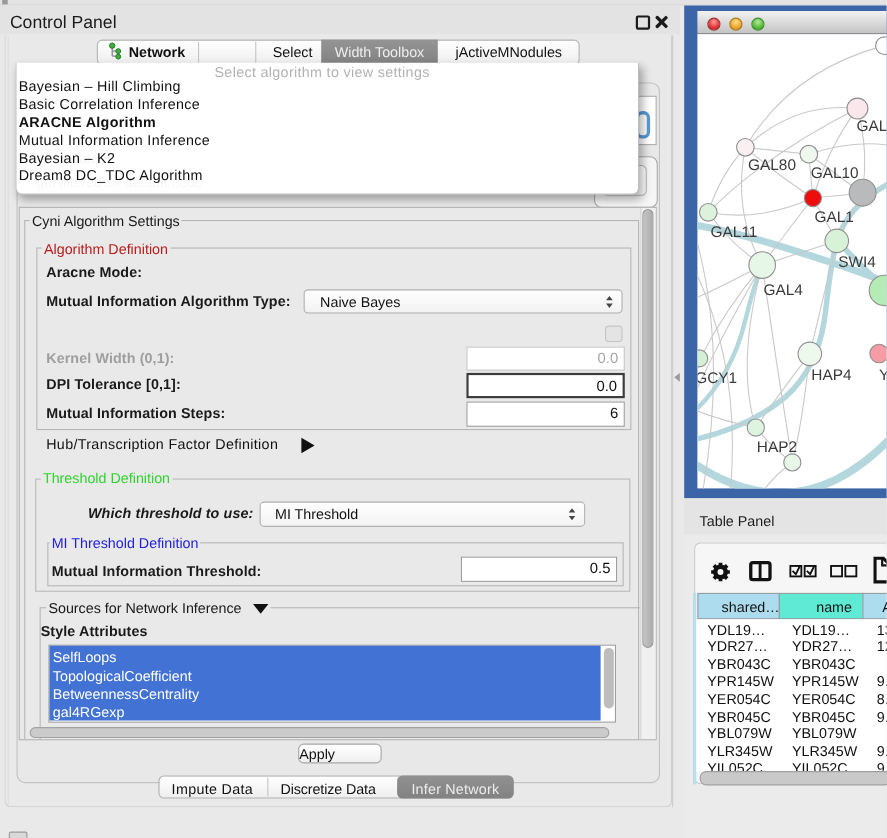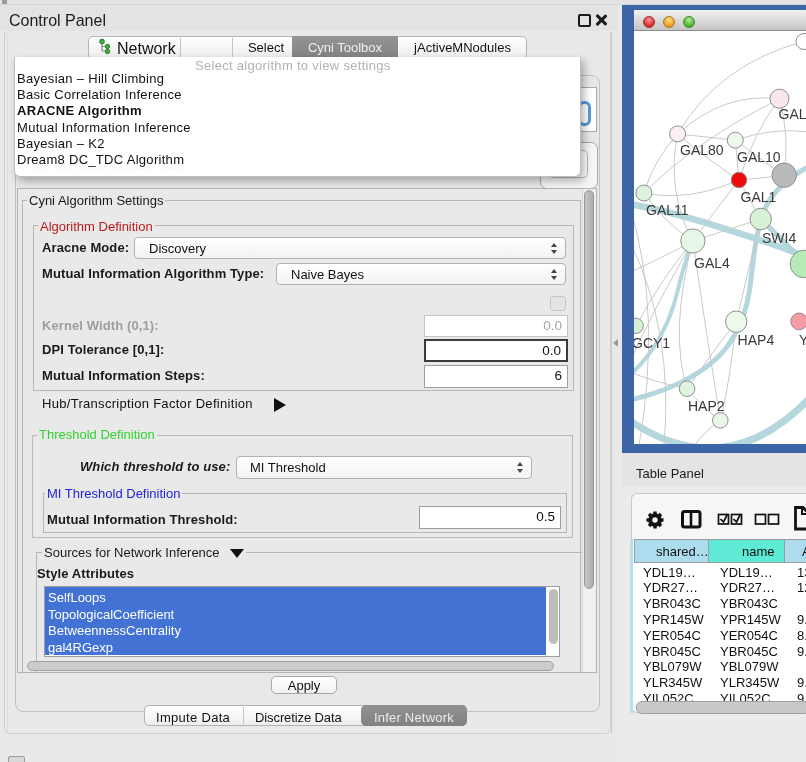--- a/index.html
+++ b/index.html
@@ -31,47 +31,43 @@
 
 <div class="abs" style="left:4px;top:32px;width:607px;height:702px;background:#e9e9e9;border:1px solid #cfcfcf;border-top:none;border-radius:0 0 6px 6px;box-sizing:border-box;"></div>
 <div class="abs" style="left:7px;top:34px;width:1px;height:698px;background:#dcdcdc;"></div>
 
 <div class="abs" style="left:15px;top:75px;width:585px;height:637px;background:#e8e8e8;border:1px solid #c2c2c2;border-radius:8px;box-sizing:border-box;"></div>
 
 <div class="abs" style="left:88px;top:36px;width:439px;height:23px;background:linear-gradient(#ffffff,#eeeeee);border:1px solid #b5b5b5;border-radius:5px;box-sizing:border-box;"></div>
 <div class="abs" style="left:180px;top:38px;width:1px;height:19px;background:#c4c4c4;"></div>
 <div class="abs" style="left:232px;top:38px;width:1px;height:19px;background:#c4c4c4;"></div>
 <div class="abs" style="left:292px;top:36px;width:106px;height:23px;background:linear-gradient(#949494,#828282);"></div>
-<div class="abs" style="left:117px;top:40px;font-size:16px;">Network</div>
+<div class="abs" style="left:117px;top:40px;font-size:13px;font-weight:bold;">Network</div>
 <div class="abs" style="left:180px;top:40px;width:52px;text-align:left;font-size:13px;margin-top:48px;">Style</div>
 <div class="abs" style="left:236px;top:40px;width:60px;text-align:center;font-size:13px;">Select</div>
-<div class="abs" style="left:292px;top:40px;width:106px;text-align:center;font-size:13px;color:#efefef;">Cyni Toolbox</div>
+<div class="abs" style="left:292px;top:40px;width:106px;text-align:center;font-size:13px;color:#efefef;">Width Toolbox</div>
 <div class="abs" style="left:398px;top:40px;width:129px;text-align:center;font-size:13px;">jActiveMNodules</div>
 <svg class="abs" style="left:98px;top:38px;" width="14" height="17" viewBox="0 0 14 17">
  <path d="M4 5 L4 13 M4 8.5 L9 8.5 M4 13 L9 13" stroke="#8a8a8a" stroke-width="1.2" fill="none"></path>
  <circle cx="4" cy="3.5" r="2.4" fill="#3fae3f" stroke="#1f7a1f" stroke-width="0.9"></circle>
  <circle cx="9.5" cy="8.5" r="2.2" fill="#3fae3f" stroke="#1f7a1f" stroke-width="0.9"></circle>
  <circle cx="9.5" cy="13.5" r="2.2" fill="#3fae3f" stroke="#1f7a1f" stroke-width="0.9"></circle>
 </svg>
 
 <div class="abs" style="left:540px;top:87px;width:55px;height:43px;background:#fff;border:1px solid #aaa;"></div>
 <div class="abs" style="left:578px;top:101px;width:7px;height:19px;border:3px solid #579ad8;border-radius:6px;background:#fff;"></div>
 <div class="abs" style="left:540px;top:142px;width:56px;height:45px;background:#f5f5f5;border:1px solid #a8a8a8;border-radius:7px;"></div>
 <div class="abs" style="left:548px;top:150px;width:38px;height:26px;border:1px solid #b8b8b8;border-radius:5px;background:#fff;"></div>
 
 <div id="scroll" class="abs" style="left:17px;top:188px;width:578px;height:483px;border:1px solid #b3b3b3;background:#e9e9e9;overflow:hidden;">
   <div class="grp" style="left:4px;top:11px;width:559px;height:600px;"></div>
   <div class="gt" style="left:9px;top:4px;color:#1a1a1a;">Cyni Algorithm Settings</div>
   <div class="grp" style="left:15px;top:36px;width:541px;height:166px;"></div>
   <div class="gt" style="left:20px;top:30px;color:#b91c1c;">Algorithm Definition</div>
   <div class="lbl" style="left:24px;top:51px;">Aracne Mode:</div>
-  <div class="combo" style="left:116px;top:48px;width:432px;height:22px;">
-      <span class="tx">Discovery</span>
-      <span class="spin"></span>
-    </div>
   <div class="lbl" style="left:24px;top:77px;">Mutual Information Algorithm Type:</div>
   <div class="combo" style="left:258px;top:74px;width:290px;height:22px;">
       <span class="tx">Naive Bayes</span>
       <span class="spin"></span>
     </div>
   <div class="abs" style="left:532px;top:107px;width:14px;height:13px;background:#e4e4e4;border:1px solid #c5c5c5;border-radius:3.5px;"></div>
   <div class="lbl dis" style="left:24px;top:129px;">Kernel Width (0,1):</div>
   <div class="fld" style="left:406px;top:126px;width:144px;height:22px;border-color:#c4c4c4;color:#a6a6a6;">0.0</div>
   <div class="lbl" style="left:24px;top:153px;">DPI Tolerance [0,1]:</div>
   <div class="fld" style="left:406px;top:150px;width:144px;height:23px;border:2px solid #3c3c3c;">0.0</div>
@@ -98,21 +94,21 @@
   <div class="abs" style="left:30px;top:401px;font-size:13px;color:#fff;">SelfLoops</div>
   <div class="abs" style="left:30px;top:417.5px;font-size:13px;color:#fff;">TopologicalCoefficient</div>
   <div class="abs" style="left:30px;top:434px;font-size:13px;color:#fff;">BetweennessCentrality</div>
   <div class="abs" style="left:30px;top:450.5px;font-size:13px;color:#fff;">gal4RGexp</div>
   <div class="abs" style="left:531px;top:400px;width:9px;height:55px;background:#bdbdbd;border-radius:5px;"></div>
   <div class="abs" style="left:9px;top:472px;width:527px;height:10px;background:#cbcbcb;border:1px solid #a2a2a2;border-radius:6px;box-sizing:border-box;"></div>
   <div class="abs" style="left:564px;top:0;width:14px;height:483px;background:#f0f0f0;border-left:1px solid #d5d5d5;"></div>
   <div class="abs" style="left:565.5px;top:1px;width:10px;height:399px;background:linear-gradient(90deg,#c5c5c5,#adadad);border:1px solid #989898;border-radius:6px;box-sizing:border-box;"></div>
 </div>
 
-<div class="abs" style="left:271px;top:676px;width:66px;height:18px;background:linear-gradient(#ffffff,#f0f0f0);border:1px solid #a9a9a9;border-radius:5px;box-sizing:border-box;text-align:center;padding-top:1px;font-size:13px;">Apply</div>
+<div class="abs" style="left:271px;top:676px;width:76px;height:18px;background:linear-gradient(#ffffff,#f0f0f0);border:1px solid #a9a9a9;border-radius:5px;box-sizing:border-box;padding-top:1px;font-size:13px;">Apply</div>
 
 <div class="abs" style="left:144px;top:705px;width:323px;height:21px;background:linear-gradient(#ffffff,#eeeeee);border:1px solid #b2b2b2;border-radius:5px;box-sizing:border-box;"></div>
 <div class="abs" style="left:243px;top:707px;width:1px;height:17px;background:#c4c4c4;"></div>
 <div class="abs" style="left:361px;top:705px;width:106px;height:21px;background:linear-gradient(#919191,#828282);border-radius:5px;"></div>
 <div class="abs" style="left:156px;top:710px;font-size:13px;letter-spacing:0.3px;">Impute Data</div>
 <div class="abs" style="left:255px;top:710px;font-size:13px;letter-spacing:-0.1px;">Discretize Data</div>
 <div class="abs" style="left:374px;top:710px;font-size:13px;letter-spacing:0.2px;color:#ececec;">Infer Network</div>
 
 <div class="abs" style="left:611px;top:32px;width:1px;height:702px;background:#cccccc;"></div>
 <div class="abs" style="left:613px;top:339px;width:0;height:0;border-top:4px solid transparent;border-bottom:4px solid transparent;border-right:5px solid #9a9a9a;"></div>

